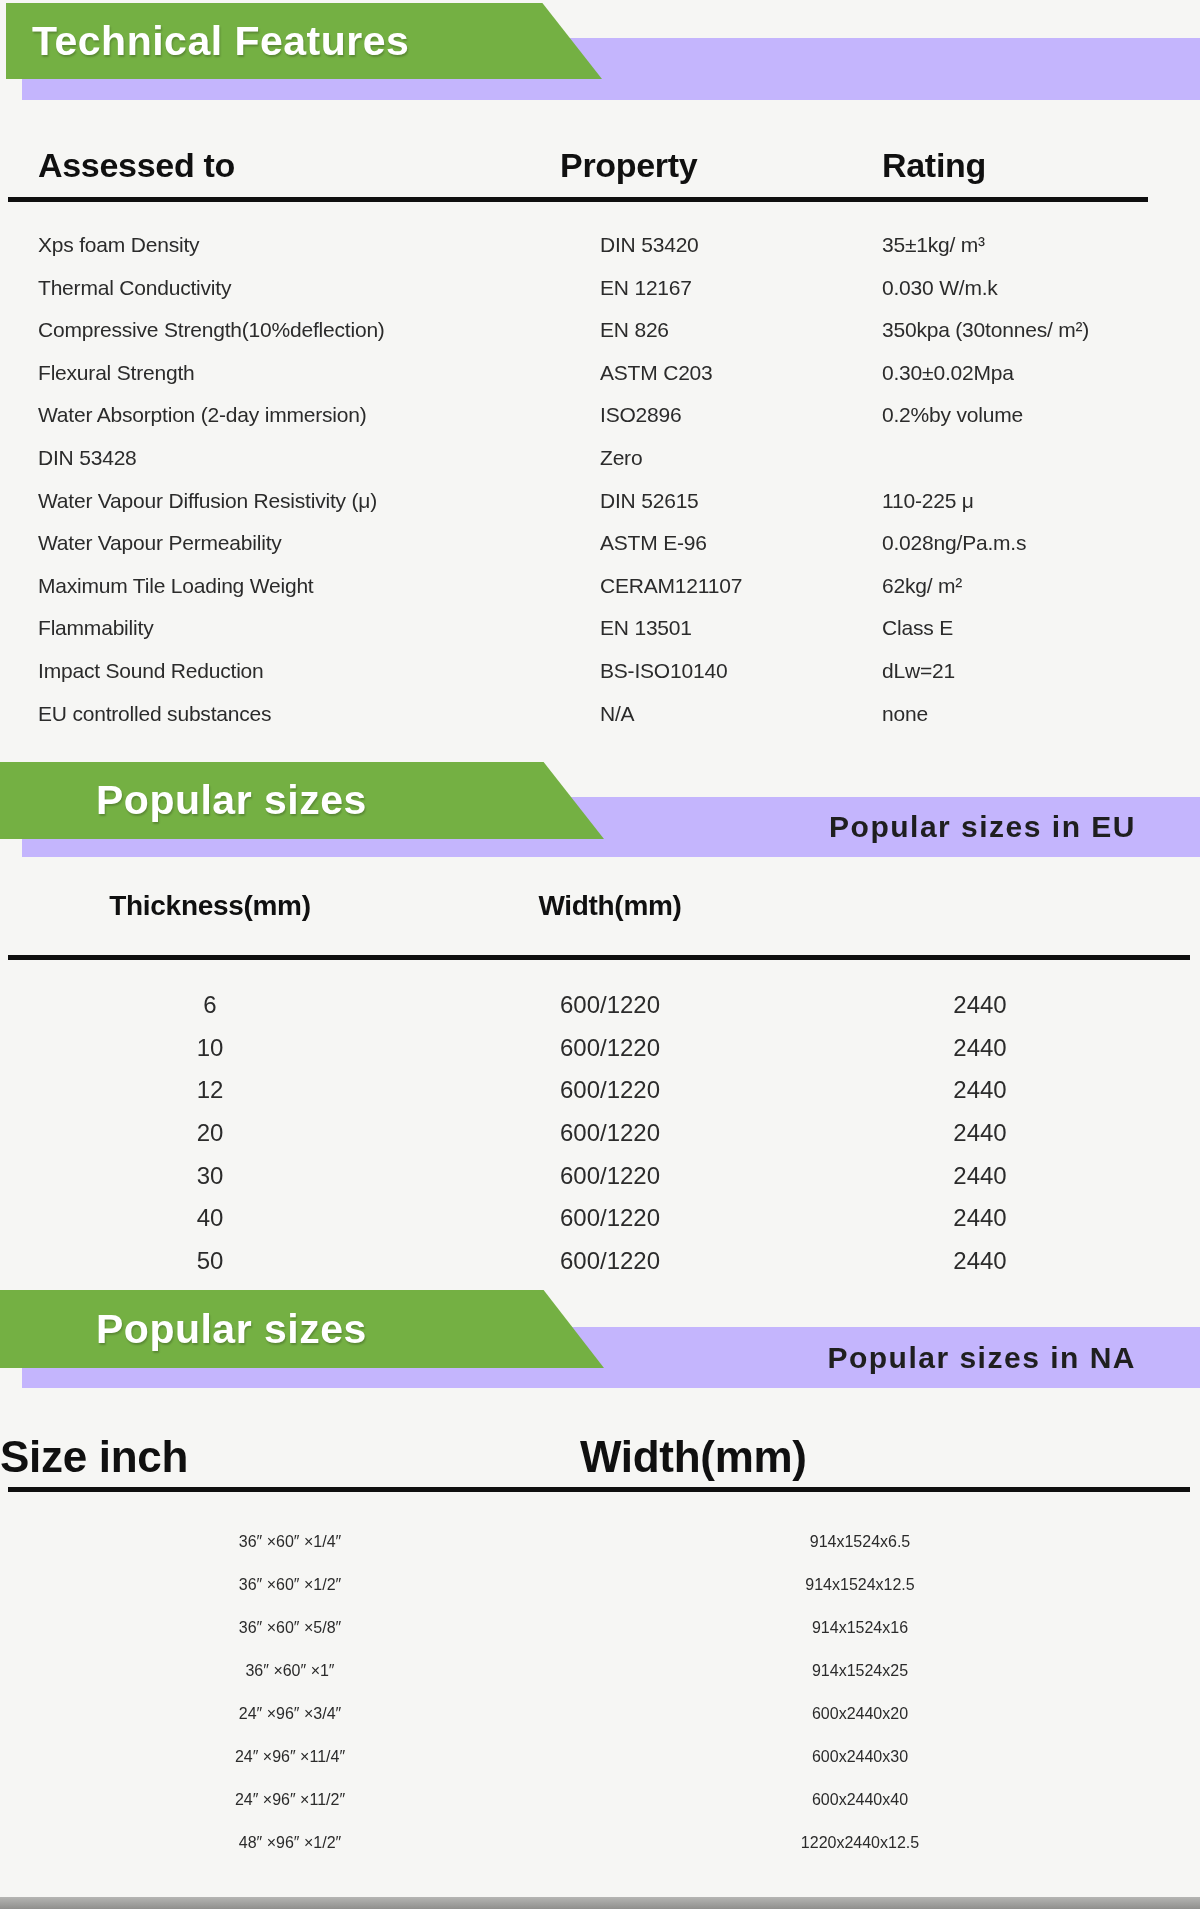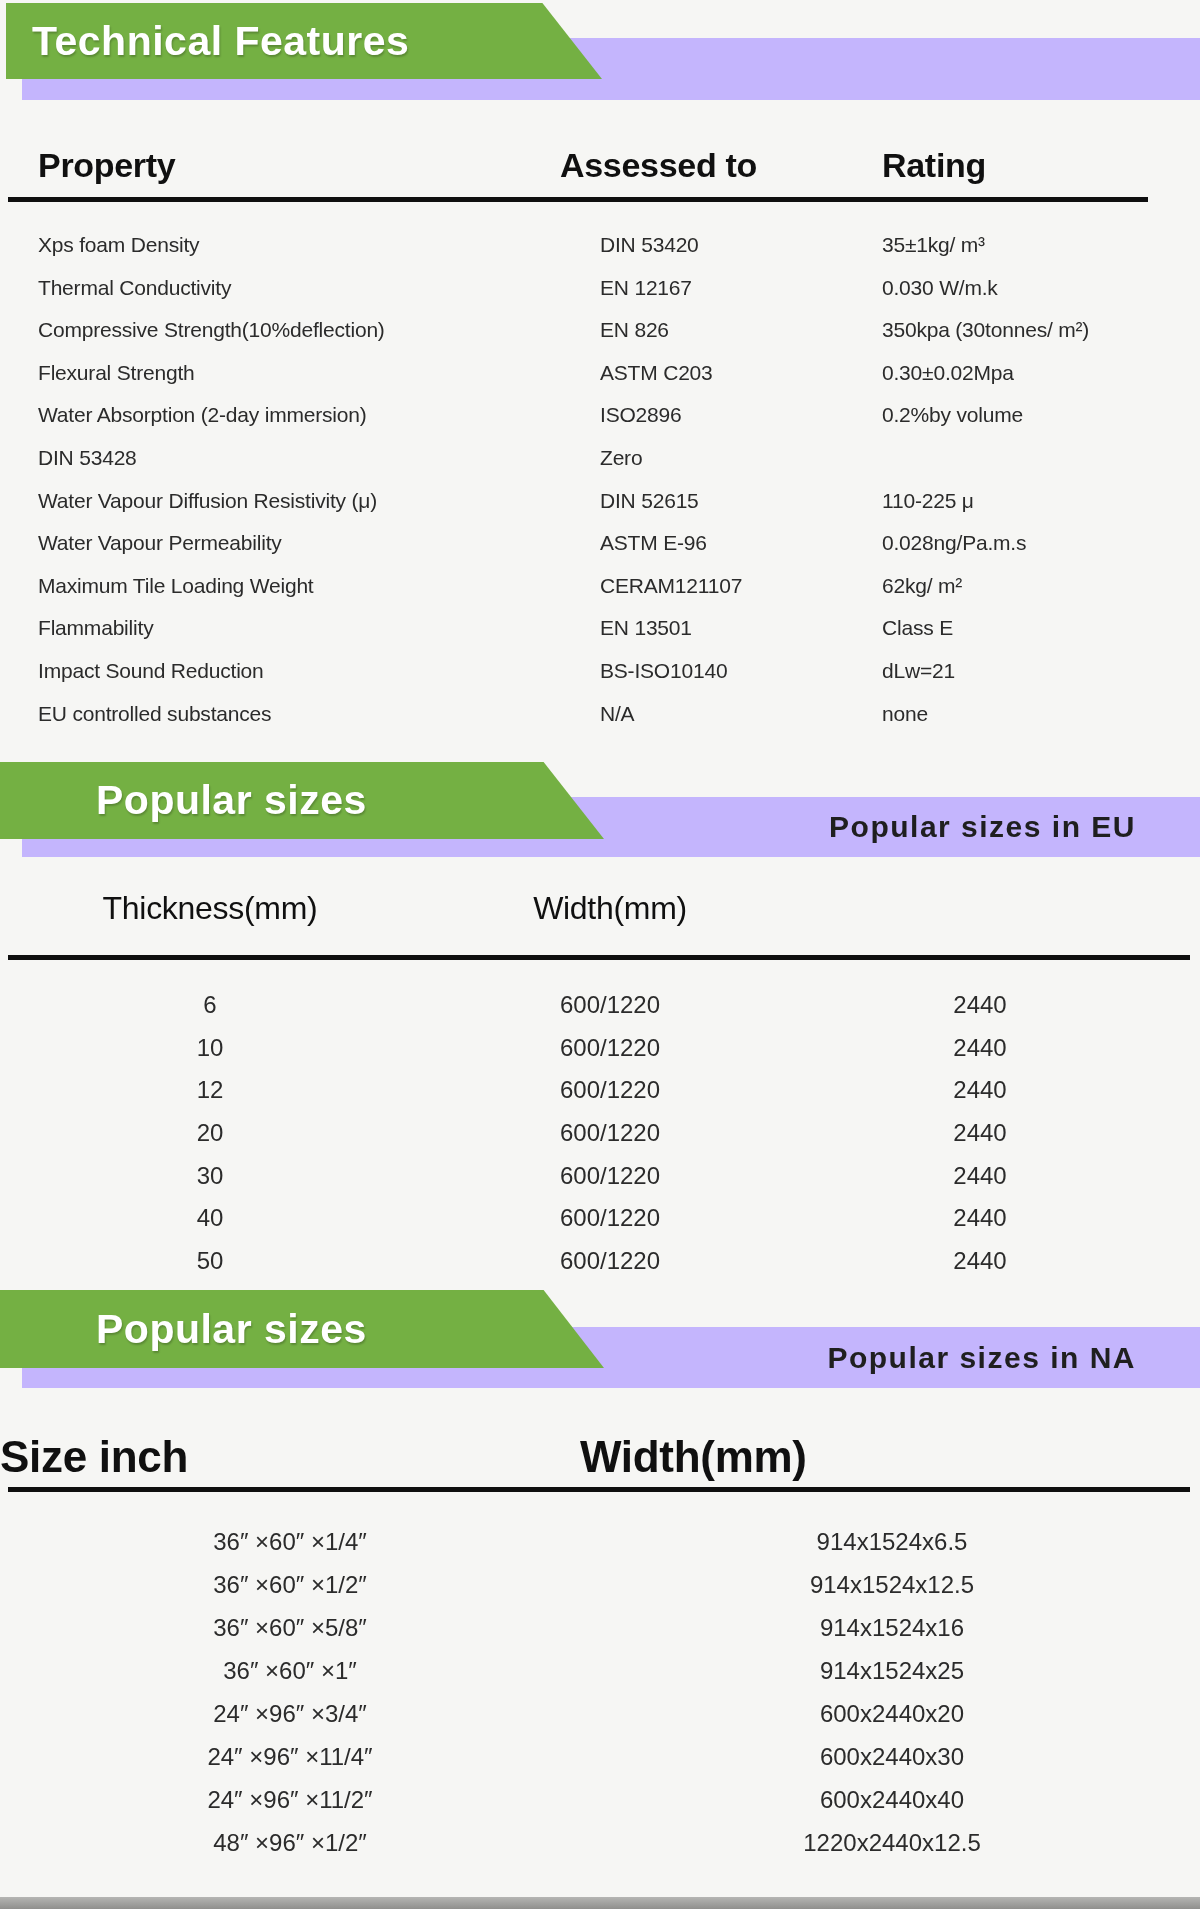--- a/index.html
+++ b/index.html
@@ -50,62 +50,62 @@
   .t1-row{
     display:grid; grid-template-columns:562px 282px auto; padding-left:38px;
     height:42.6px; line-height:42.6px; font-size:21px; color:#2b2b2b;
     letter-spacing:-0.2px; white-space:nowrap;
   }
 
   
   .t2-head{
     position:absolute; top:890px; left:0; width:1200px; height:46px;
     display:grid; grid-template-columns:420px 380px 360px;
-    font-size:32px; font-weight:normal; color:#101010; letter-spacing:-0.3px;
+    font-size:28px; font-weight:bold; color:#101010; letter-spacing:-0.3px;
     text-align:center;
   }
   .t2-rows{ position:absolute; top:984px; left:0; width:1200px; }
   .t2-row{
     display:grid; grid-template-columns:420px 380px 360px;
     height:42.7px; line-height:42.7px; font-size:24px; color:#2b2b2b;
     text-align:center; white-space:nowrap;
   }
 
   
   .t3-head{
     position:absolute; top:1432px; left:0; width:1200px; height:46px;
     display:grid; grid-template-columns:580px 560px;
     font-size:44px; font-weight:bold; color:#101010; letter-spacing:-0.3px;
     text-align:left;
   }
   .t3-rows{ position:absolute; top:1520px; left:0; width:1200px; }
   .t3-row{
     display:grid; grid-template-columns:580px 560px;
-    height:43px; line-height:43px; font-size:24px; color:#2b2b2b;
-    text-align:center; white-space:nowrap;gap:32px;
+    height:43px; line-height:43px; font-size:16px; color:#2b2b2b;
+    text-align:center; white-space:nowrap;
   }
 
   .bottom-strip{
     position:absolute; left:0; right:0; top:1897px; height:12px;
     background:linear-gradient(#b5b5b3,#8f8f8d); z-index:3;
   }
 </style>
 </head>
 <body>
 
 <div class="page">
 
   <div id="b1-gray" class="gray-bar"></div>
   <div id="b1-ribbon" class="ribbon">
     <span>Technical Features</span>
   </div>
 
   <div class="t1-head">
+    <span>Assessed to</span>
     <span>Property</span>
-    <span>Assessed to</span>
     <span>Rating</span>
   </div>
   <div id="rule1" class="rule"></div>
 
   <div class="t1-rows">
 
       <div class="t1-row">
         <span>Xps foam Density</span>
         <span>DIN 53420</span>
         <span>35±1kg/ m³</span>

